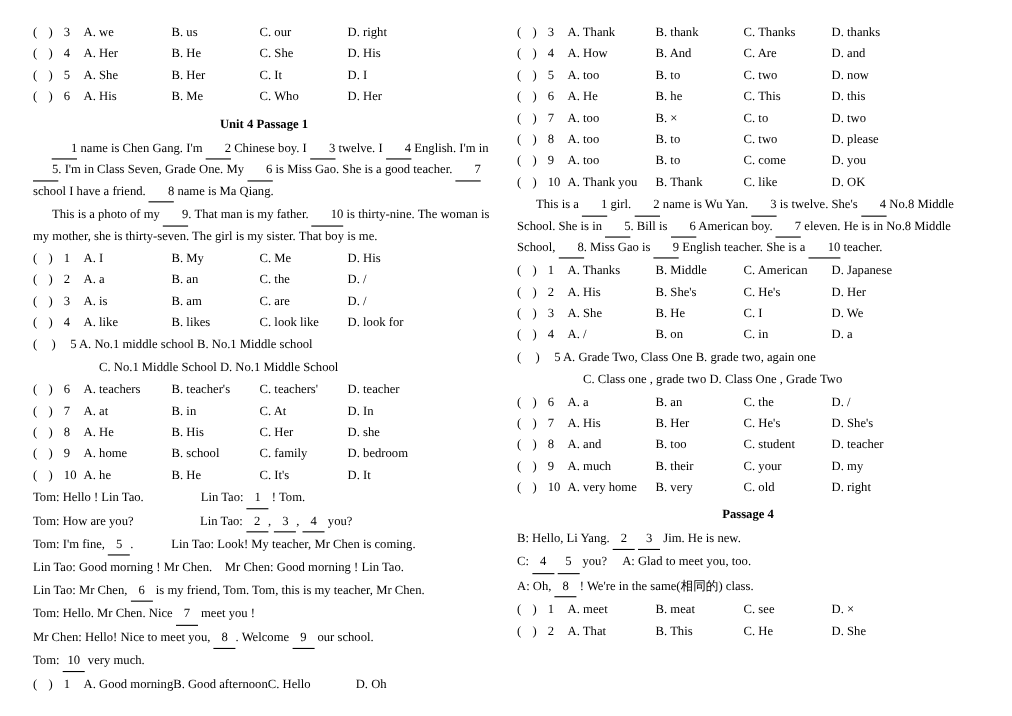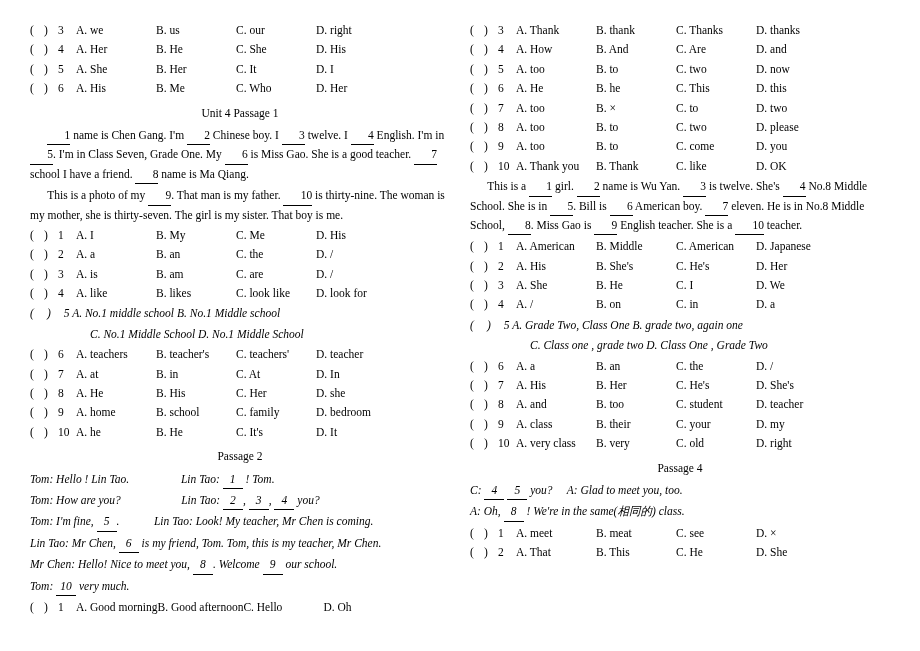--- a/index.html
+++ b/index.html
@@ -16,21 +16,21 @@
       display: flex;
       gap: 20px;
     }
     .column {
       flex: 1;
       font-size: 11.5px;
       line-height: 1.6;
     }
     .passage-title {
       text-align: center;
-      font-weight: normal;
+      font-weight: bold;
       margin: 6px 0 4px 0;
     }
     .blank {
       display: inline-block;
       border-bottom: 1px solid #000;
       min-width: 20px;
       text-align: center;
       font-weight: normal;
     }
     .choice-row {
@@ -46,21 +46,20 @@
       display: inline-block;
       min-width: 80px;
     }
     .text-block {
       margin: 2px 0;
       text-indent: 1.5em;
     }
     .no-indent {
       margin: 2px 0;
       text-indent: 0;
-      font-style: italic;
     }
   </style>
 </head>
 <body>
 
 <div class="page-container">
 
   <div class="column">
 
     <div class="choice-row">
@@ -196,36 +195,41 @@
     <div class="choice-row">
       <span class="choice-paren">(</span>
       <span class="choice-paren">)</span>
       <span style="min-width:18px">10</span>
       <span class="opt">A. he</span>
       <span class="opt">B. He</span>
       <span class="opt">C. It's</span>
       <span class="opt">D. It</span>
     </div>
 
-    <div class="passage-title">Passage  2</div>
 
     <div class="no-indent">
       <span>Tom: Hello ! Lin Tao. &nbsp;&nbsp;&nbsp;&nbsp;&nbsp;&nbsp;&nbsp;&nbsp;&nbsp;&nbsp;&nbsp;&nbsp;&nbsp;&nbsp;&nbsp;&nbsp;</span>
       <span>Lin Tao: <span class="blank">1</span> ! Tom.</span>
     </div>
     <div class="no-indent">
       <span>Tom: How are you? &nbsp;&nbsp;&nbsp;&nbsp;&nbsp;&nbsp;&nbsp;&nbsp;&nbsp;&nbsp;&nbsp;&nbsp;&nbsp;&nbsp;&nbsp;&nbsp;&nbsp;&nbsp;&nbsp;</span>
       <span>Lin Tao: <span class="blank">2</span>, <span class="blank">3</span>, <span class="blank">4</span> you?</span>
     </div>
     <div class="no-indent">
       <span>Tom: I'm fine, <span class="blank">5</span>. &nbsp;&nbsp;&nbsp;&nbsp;&nbsp;&nbsp;&nbsp;&nbsp;&nbsp;&nbsp;</span>
       <span>Lin Tao: Look! My teacher, Mr Chen is coming.</span>
     </div>
     <div class="no-indent">
+      Lin Tao: Good morning ! Mr Chen. &nbsp;&nbsp; Mr Chen: Good morning ! Lin Tao.
+    </div>
+    <div class="no-indent">
       Lin Tao: Mr Chen, <span class="blank">6</span> is my friend, Tom. Tom, this is my teacher, Mr Chen.
+    </div>
+    <div class="no-indent">
+      Tom: Hello. Mr Chen. Nice <span class="blank">7</span> meet you !
     </div>
     <div class="no-indent">
       Mr Chen: Hello! Nice to meet you, <span class="blank">8</span>. Welcome <span class="blank">9</span> our school.
     </div>
     <div class="no-indent">
       Tom: <span class="blank">10</span> very much.
     </div>
 
     <div class="choice-row">
       <span class="choice-paren">(</span>
@@ -316,21 +320,21 @@
 
 
     <div class="text-block">
       This is a <span class="blank">1</span> girl. <span class="blank">2</span> name is Wu Yan. <span class="blank">3</span> is twelve. She's <span class="blank">4</span> No.8 Middle School. She is in <span class="blank">5</span>. Bill is <span class="blank">6</span> American boy. <span class="blank">7</span> eleven. He is in No.8 Middle School, <span class="blank">8</span>. Miss Gao is <span class="blank">9</span> English teacher. She is a <span class="blank">10</span> teacher.
     </div>
 
     <div class="choice-row">
       <span class="choice-paren">(</span>
       <span class="choice-paren">)</span>
       <span style="min-width:18px">1</span>
-      <span class="opt">A. American</span>
+      <span class="opt">A. Thanks</span>
       <span class="opt">B. Middle</span>
       <span class="opt">C. American</span>
       <span class="opt">D. Japanese</span>
     </div>
     <div class="choice-row">
       <span class="choice-paren">(</span>
       <span class="choice-paren">)</span>
       <span style="min-width:18px">2</span>
       <span class="opt">A. His</span>
       <span class="opt">B. She's</span>
@@ -391,37 +395,40 @@
       <span style="min-width:18px">8</span>
       <span class="opt">A. and</span>
       <span class="opt">B. too</span>
       <span class="opt">C. student</span>
       <span class="opt">D. teacher</span>
     </div>
     <div class="choice-row">
       <span class="choice-paren">(</span>
       <span class="choice-paren">)</span>
       <span style="min-width:18px">9</span>
-      <span class="opt">A. class</span>
+      <span class="opt">A. much</span>
       <span class="opt">B. their</span>
       <span class="opt">C. your</span>
       <span class="opt">D. my</span>
     </div>
     <div class="choice-row">
       <span class="choice-paren">(</span>
       <span class="choice-paren">)</span>
       <span style="min-width:18px">10</span>
-      <span class="opt">A. very class</span>
+      <span class="opt">A. very home</span>
       <span class="opt">B. very</span>
       <span class="opt">C. old</span>
       <span class="opt">D. right</span>
     </div>
 
     <div class="passage-title">Passage  4</div>
 
+    <div class="no-indent">
+      B: Hello, Li Yang. <span class="blank">2</span> <span class="blank">3</span> Jim. He is new.
+    </div>
     <div class="no-indent">
       C: <span class="blank">4</span> <span class="blank">5</span> you? &nbsp;&nbsp;&nbsp; A: Glad to meet you, too.
     </div>
     <div class="no-indent">
       A: Oh, <span class="blank">8</span> ! We're in the same(相同的) class.
     </div>
 
     <div class="choice-row">
       <span class="choice-paren">(</span>
       <span class="choice-paren">)</span>

